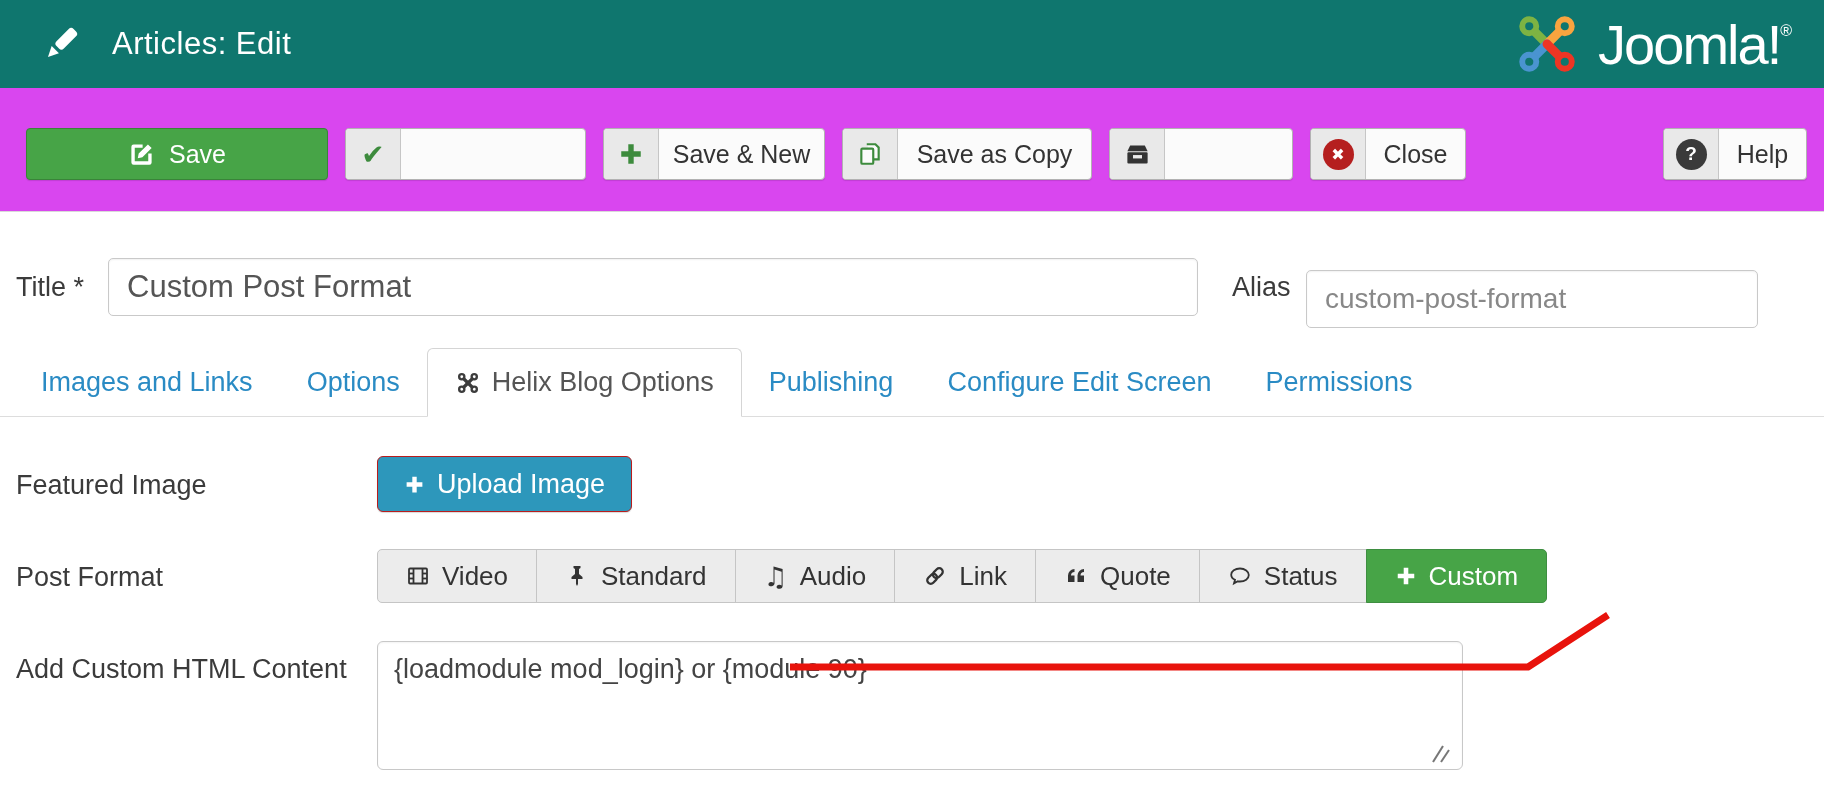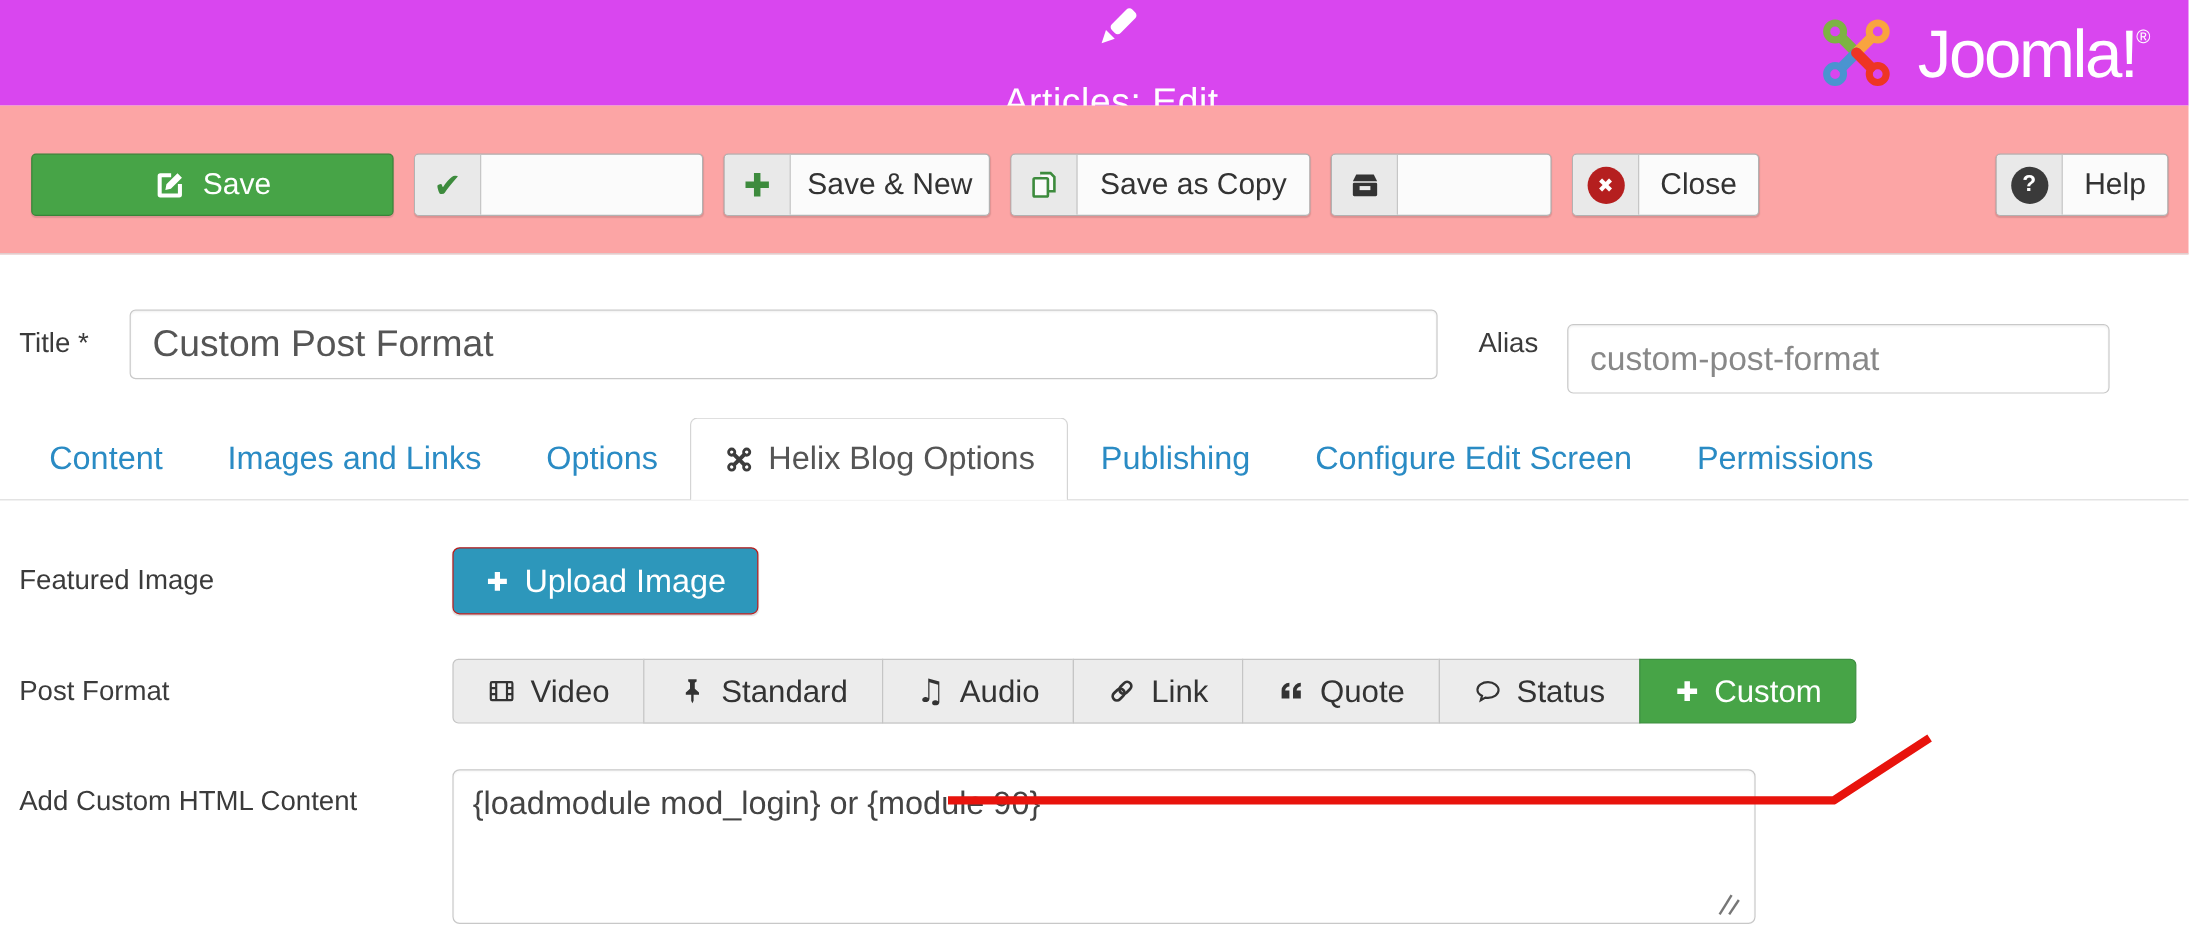--- a/index.html
+++ b/index.html
@@ -1,51 +1,51 @@
 <!DOCTYPE html>
 <html><head>
 <meta charset="utf-8">
 <style>
   html,body{margin:0;padding:0;background:#fff;}
   .stage{position:relative;width:1824px;height:786px;background:#fff;overflow:hidden;
          font-family:"Liberation Sans","DejaVu Sans",sans-serif;color:#333;}
 
   
-  .hdr{position:absolute;left:0;top:0;width:1824px;height:88px;background:#d946ef;
-       display:flex;align-items:center;flex-direction:column;}
+  .hdr{position:absolute;left:0;top:0;width:1824px;height:88px;background:#0f766e;
+       display:flex;align-items:center;}
   .hdr-pencil{margin-left:38px;width:46px;height:46px;flex:0 0 auto;}
   .hdr-title{margin-left:28px;font-size:31px;color:#fff;font-weight:400;letter-spacing:.5px;}
   .logo{position:absolute;right:34px;top:0;height:88px;display:flex;align-items:center;gap:14px;}
   .knot{width:74px;height:74px;}
   .wordmark{font-size:56px;color:#fff;letter-spacing:-2px;font-weight:400;}
   .wordmark sup{font-size:16px;vertical-align:28px;}
 
   
-  .tbar{position:absolute;left:0;top:88px;width:1824px;height:124px;background:#fca5a5;
+  .tbar{position:absolute;left:0;top:88px;width:1824px;height:124px;background:#d946ef;
         border-bottom:1px solid #d9d9d9;box-sizing:border-box;}
   .tbar-row{position:absolute;left:26px;top:40px;right:17px;display:flex;gap:17px;}
   .tbtn{height:52px;box-sizing:border-box;border:1px solid #b2b2b2;border-radius:4px;
         background:#fbfbfb;display:flex;align-items:stretch;overflow:hidden;cursor:pointer;
         box-shadow:0 1px 1px rgba(0,0,0,.12);font-size:25px;color:#333;}
   .tbtn .ic{width:54px;background:#e9e9e9;border-right:1px solid #c6c6c6;
             display:flex;align-items:center;justify-content:center;flex:0 0 auto;}
   .tbtn .lb{flex:1;display:flex;align-items:center;justify-content:center;padding:0 10px;white-space:nowrap;}
   .tbtn.primary{background:#47a447;border-color:#398439;color:#fff;justify-content:center;
                 align-items:center;gap:14px;width:302px;}
   .w-sc{width:241px}.w-sn{width:222px}.w-cp{width:250px}.w-vs{width:184px}.w-cl{width:156px}
   .help{margin-left:auto;width:144px;}
   .glyph{font-family:"DejaVu Sans",sans-serif;}
   .chk{color:#3d8b3d;font-size:28px;font-weight:bold;}
   .circ{width:31px;height:31px;border-radius:50%;display:flex;align-items:center;justify-content:center;
         color:#fff;font-size:16px;font-weight:bold;}
   .circ.red{background:#b51f1f;}
   .circ.dark{background:#3a3a3a;font-size:19px;}
 
   
-  .f-label{position:absolute;font-size:23px;color:#3b3b3b;white-space:nowrap;}
+  .f-label{position:absolute;font-size:27px;color:#3b3b3b;white-space:nowrap;}
   .txt-input{position:absolute;box-sizing:border-box;height:58px;border:1px solid #c9c9c9;
              border-radius:5px;padding:0 18px;font-family:inherit;font-size:31px;color:#555;
              box-shadow:inset 0 1px 2px rgba(0,0,0,.06);background:#fff;}
   .alias{font-size:28px;color:#888;margin-top:12px;}
 
   
   .tabs{position:absolute;left:0;top:348px;width:1824px;height:69px;box-sizing:border-box;
         border-bottom:1px solid #ddd;display:flex;align-items:stretch;padding-left:14px;}
   .tab{display:flex;align-items:center;padding:0 27px;font-size:27px;color:#2a8bc4;cursor:pointer;white-space:nowrap;}
   .tab.active{background:#fff;border:1px solid #d5d5d5;border-bottom:1px solid #fff;
@@ -170,21 +170,20 @@
 
     </div>
   </div>
 
   <label class="f-label" style="left:16px;top:272px;">Title *</label>
   <input class="txt-input" style="left: 108px; top: 258px; width: 1090px;" value="Custom Post Format">
   <label class="f-label" style="left:1232px;top:272px;">Alias</label>
   <input class="txt-input alias" style="left: 1306px; top: 258px; width: 452px;" value="custom-post-format">
 
   <nav class="tabs">
-    <div class="tab">Content</div>
     <div class="tab">Images and Links</div>
     <div class="tab">Options</div>
     <div class="tab active">
       <svg class="tab-knot" viewBox="0 0 100 100">
         <g fill="none" stroke="#3c3c3c" stroke-linecap="round">
           <path d="M50 50 34 34" stroke-width="13"></path>
             <circle cx="26" cy="26" r="10" stroke-width="9"></circle>
           <path d="M50 50 66 34" stroke-width="13"></path>
             <circle cx="74" cy="26" r="10" stroke-width="9"></circle>
           <path d="M50 50 34 66" stroke-width="13"></path>

